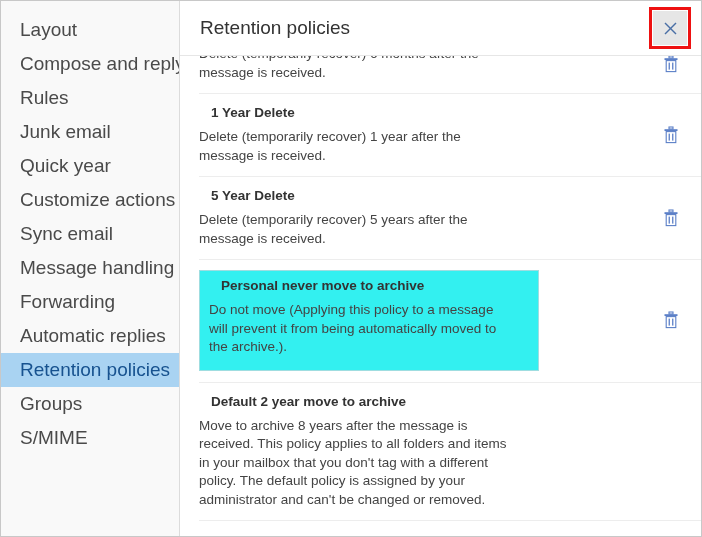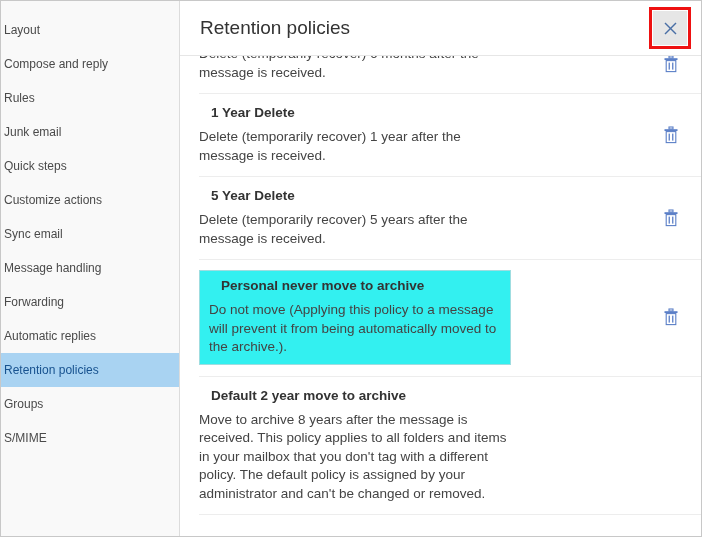--- a/index.html
+++ b/index.html
@@ -32,22 +32,22 @@
     flex: 0 0 179px;
     background: #f9f9f9;
     border-right: 1px solid #dcdcdc;
     box-sizing: border-box;
     padding-top: 12px;
     overflow: hidden;
   }
   .nav-item {
     height: 34px;
     line-height: 34px;
-    padding-left: 3px;
-    font-size: 12px;
+    padding-left: 19px;
+    font-size: 19px;
     color: #4a4a4a;
     white-space: nowrap;
     cursor: pointer;
     box-sizing: border-box;
   }
   .nav-item.selected {
     background: #a9d3f2;
     color: #17528f;
   }
 
@@ -141,23 +141,23 @@
   .policy-desc {
     font-size: 13.5px;
     color: #444444;
     line-height: 18.5px;
     margin: 0;
     max-width: 318px;
   }
   .policy-box-highlight {
     background: #33f0f0;
     display: inline-block;
-    padding: 6px 8px 7px 9px;
-    box-sizing: border-box;
-    width: 312px;
+    padding: 6px 8px 13px 9px;
+    box-sizing: border-box;
+    width: 340px;
     border: 1px solid #9fdde0;
   }
   .policy-box-highlight .policy-name { margin-bottom: 6px; }
   .policy-box-highlight .policy-desc { max-width: 292px; margin-top: 7px; }
 
   .delete-cell {
     flex: 0 0 60px;
     width: 60px;
     display: flex;
     align-items: center;
@@ -181,21 +181,21 @@
 </head>
 <body>
 
 <div id="app">
 
   <div id="sidebar">
       <div class="nav-item"><span>Layout</span></div>
       <div class="nav-item"><span>Compose and reply</span></div>
       <div class="nav-item"><span>Rules</span></div>
       <div class="nav-item"><span>Junk email</span></div>
-      <div class="nav-item"><span>Quick steps</span></div>
+      <div class="nav-item"><span>Quick year</span></div>
       <div class="nav-item"><span>Customize actions</span></div>
       <div class="nav-item"><span>Sync email</span></div>
       <div class="nav-item"><span>Message handling</span></div>
       <div class="nav-item"><span>Forwarding</span></div>
       <div class="nav-item"><span>Automatic replies</span></div>
       <div class="nav-item selected"><span>Retention policies</span></div>
       <div class="nav-item"><span>Groups</span></div>
       <div class="nav-item"><span>S/MIME</span></div>
     </div>
 

